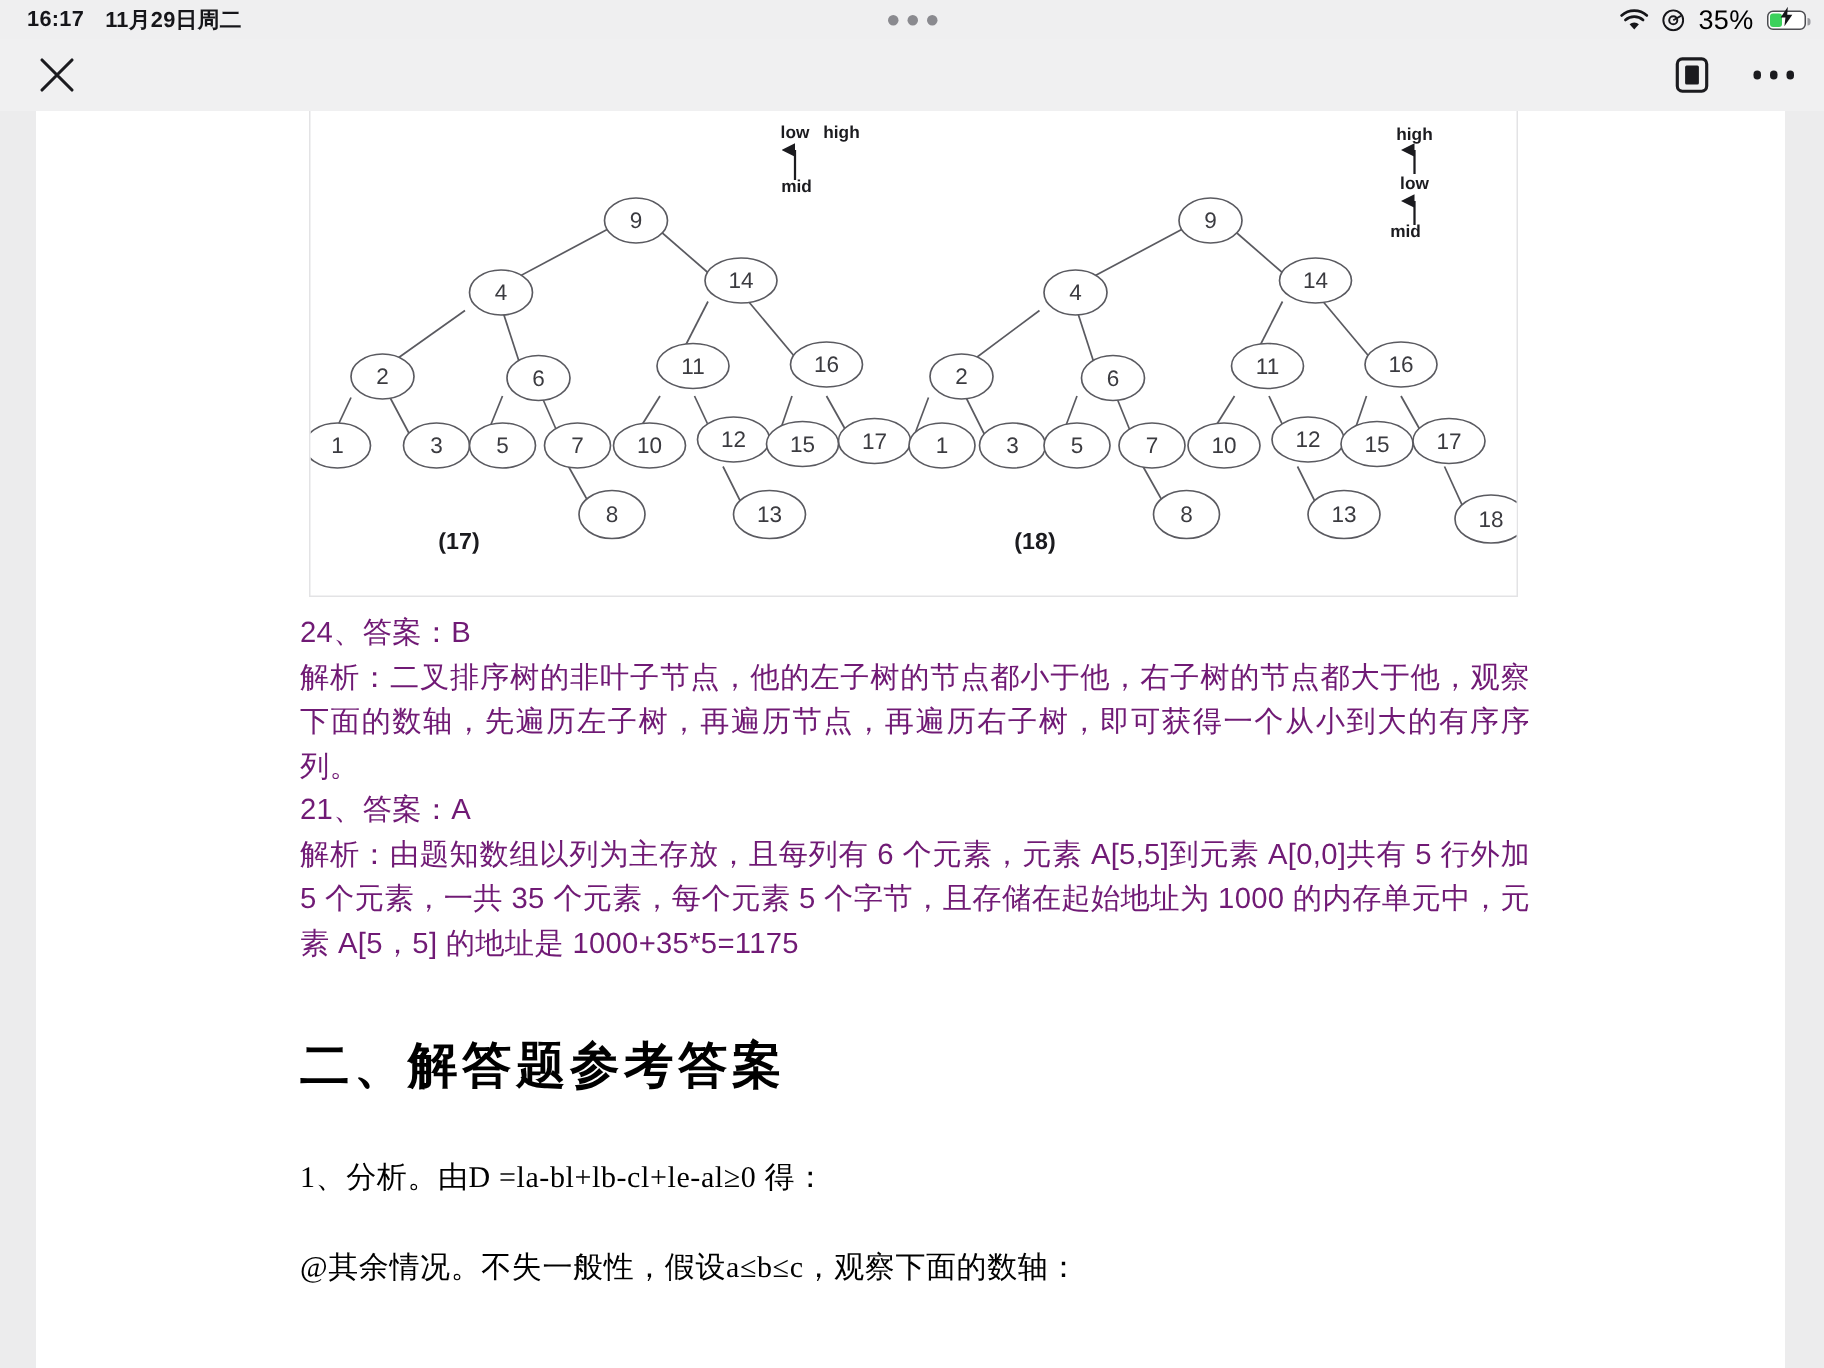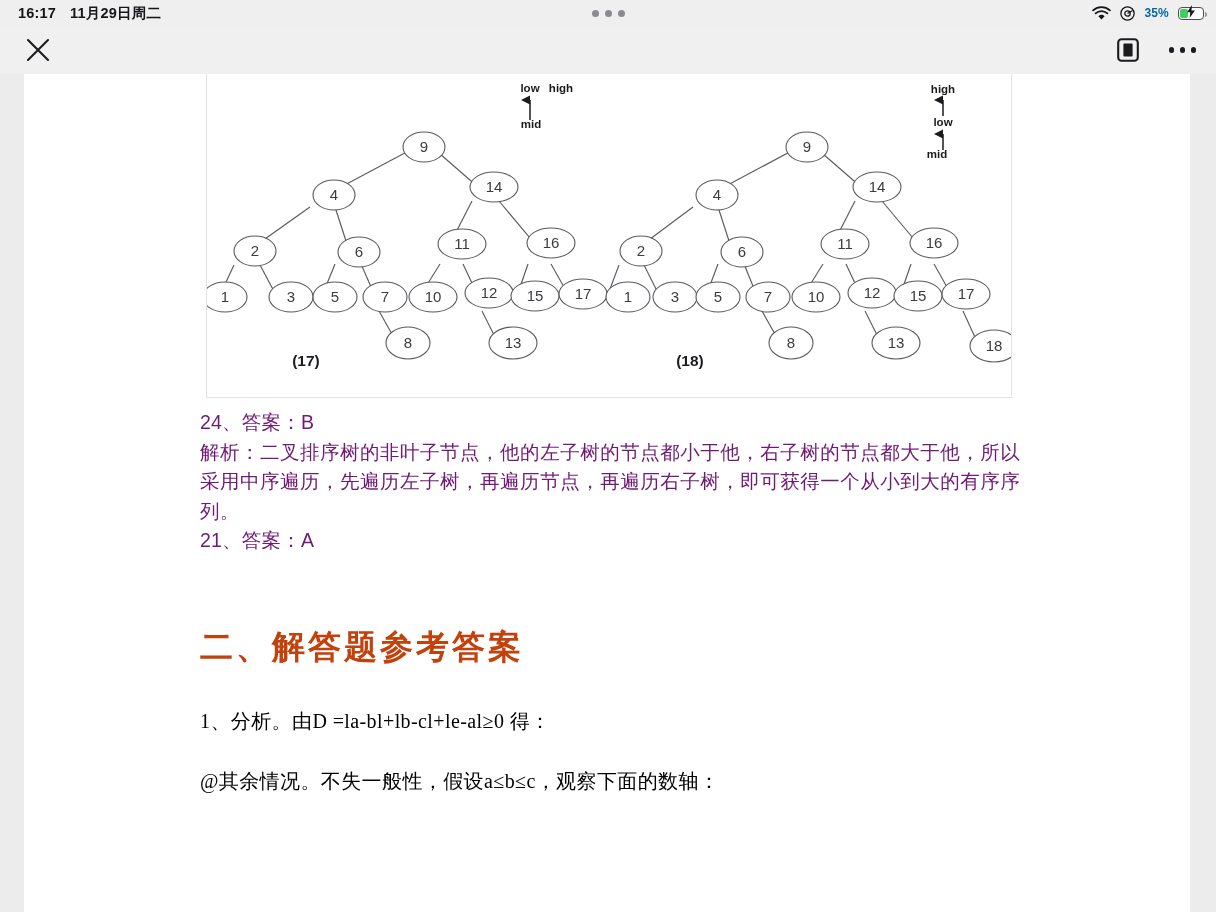--- a/index.html
+++ b/index.html
@@ -18,21 +18,21 @@
     display: flex; align-items: center;
     font-size: 14.5px; font-weight: 600; color: #16161a;
     letter-spacing: 0.2px;
   }
   .sb-left { display: flex; align-items: center; gap: 14px; padding-left: 18px; }
   .sb-center { position: absolute; left: 0; right: 0; display: flex; justify-content: center; pointer-events: none; }
   .dyn-dots { display: flex; gap: 6px; }
   .dyn-dots i { width: 7px; height: 7px; border-radius: 50%; background: #8a8a8f; display: block; }
   .sb-right { margin-left: auto; display: flex; align-items: center; gap: 9px; padding-right: 12px; }
   .ic { display: inline-flex; align-items: center; justify-content: center; }
-  .batt-pct { font-size: 12px; font-weight: 700; color: #0369a1; }
+  .batt-pct { font-size: 18px; font-weight: 400; color: #000000; }
   .batt {
     position: relative; width: 26px; height: 13px;
     border: 1.6px solid #4c4c51; border-radius: 4px; background: #fff;
     display: flex; align-items: center; padding: 1px;
   }
   .batt::after {
     content: ""; position: absolute; right: -4px; top: 4px;
     width: 2.5px; height: 5px; background: #9a9a9f; border-radius: 0 2px 2px 0;
   }
   .batt-fill { height: 100%; width: 100%; background: #3bd15c; border-radius: 2px; }
@@ -75,22 +75,22 @@
   p.para {
     font-family: "Liberation Sans", "DejaVu Sans", sans-serif;
     font-size: 19.5px; color: #701a75; line-height: 29.5px;
     text-align: justify; letter-spacing: 0.2px;
   }
   p.ans-line { margin: 0; }
   p.exp { margin: 0 0 0 0; }
 
   h2.section-title {
     font-family: "Liberation Serif", "DejaVu Serif", serif;
-    font-size: 33px; font-weight: 700; color: #c2410c;
-    letter-spacing: 3px; margin: 68px 0 0 0; line-height: 46px;
+    font-size: 33px; font-weight: 700; color: #000000;
+    letter-spacing: 3px; margin: 44px 0 0 0; line-height: 46px;
   }
   p.serif {
     font-family: "Liberation Serif", "DejaVu Serif", serif;
     font-size: 20px; color: #000000; line-height: 30px;
     margin: 36px 0 0 0; letter-spacing: 0.4px;
   }
   p.serif.tight { margin-top: 30px; }
   .mono-ish { font-family: "Liberation Serif", "DejaVu Serif", serif; letter-spacing: 0.8px; }
 </style>
 </head>
@@ -305,22 +305,23 @@
             <g font-family="Liberation Sans, DejaVu Sans, sans-serif" font-size="15.5" font-weight="700" fill="#1b1b1f" text-anchor="middle">
               <text x="99" y="292">(17)</text>
               <text x="483" y="292">(18)</text>
             </g>
           </svg>
         </div>
       </div>
 
       <div class="body-area">
         <p class="para ans-line">24、答案：B</p>
-        <p class="para exp">解析：二叉排序树的非叶子节点，他的左子树的节点都小于他，右子树的节点都大于他，所以采用中序遍历，先遍历左子树，再遍历节点，再遍历右子树，即可获得一个从小到大的有序序列。</p>
+        <p class="para exp">解析：二叉排序树的非叶子节点，他的左子树的节点都小于他，右子树的节点都大于他，观察下面的数轴，先遍历左子树，再遍历节点，再遍历右子树，即可获得一个从小到大的有序序列。</p>
         <p class="para ans-line">21、答案：A</p>
+        <p class="para exp">解析：由题知数组以列为主存放，且每列有 6 个元素，元素 A[5,5]到元素 A[0,0]共有 5 行外加 5 个元素，一共 35 个元素，每个元素 5 个字节，且存储在起始地址为 1000 的内存单元中，元素 A[5，5] 的地址是 1000+35*5=1175</p>
 
         <h2 class="section-title">二、解答题参考答案</h2>
 
         <p class="serif mono-ish">1、分析。由D =la-bl+lb-cl+le-al≥0 得：</p>
         <p class="serif tight">@其余情况。不失一般性，假设a≤b≤c，观察下面的数轴：</p>
       </div>
 
     </div>
   </div>
 </div>

